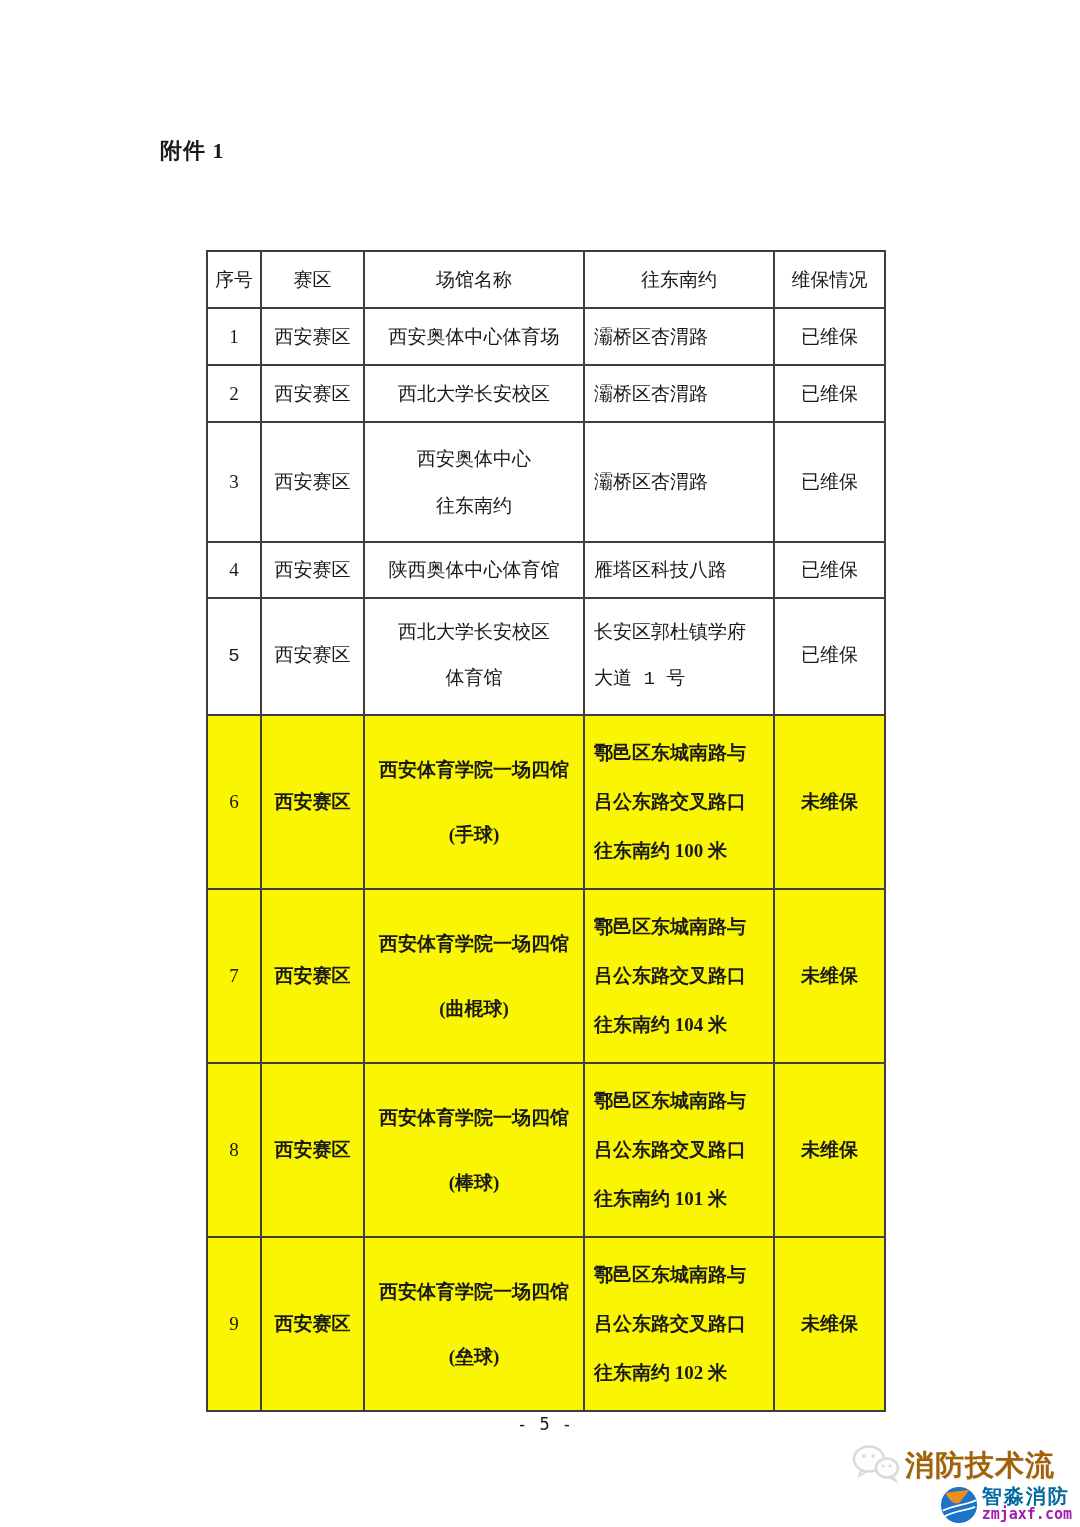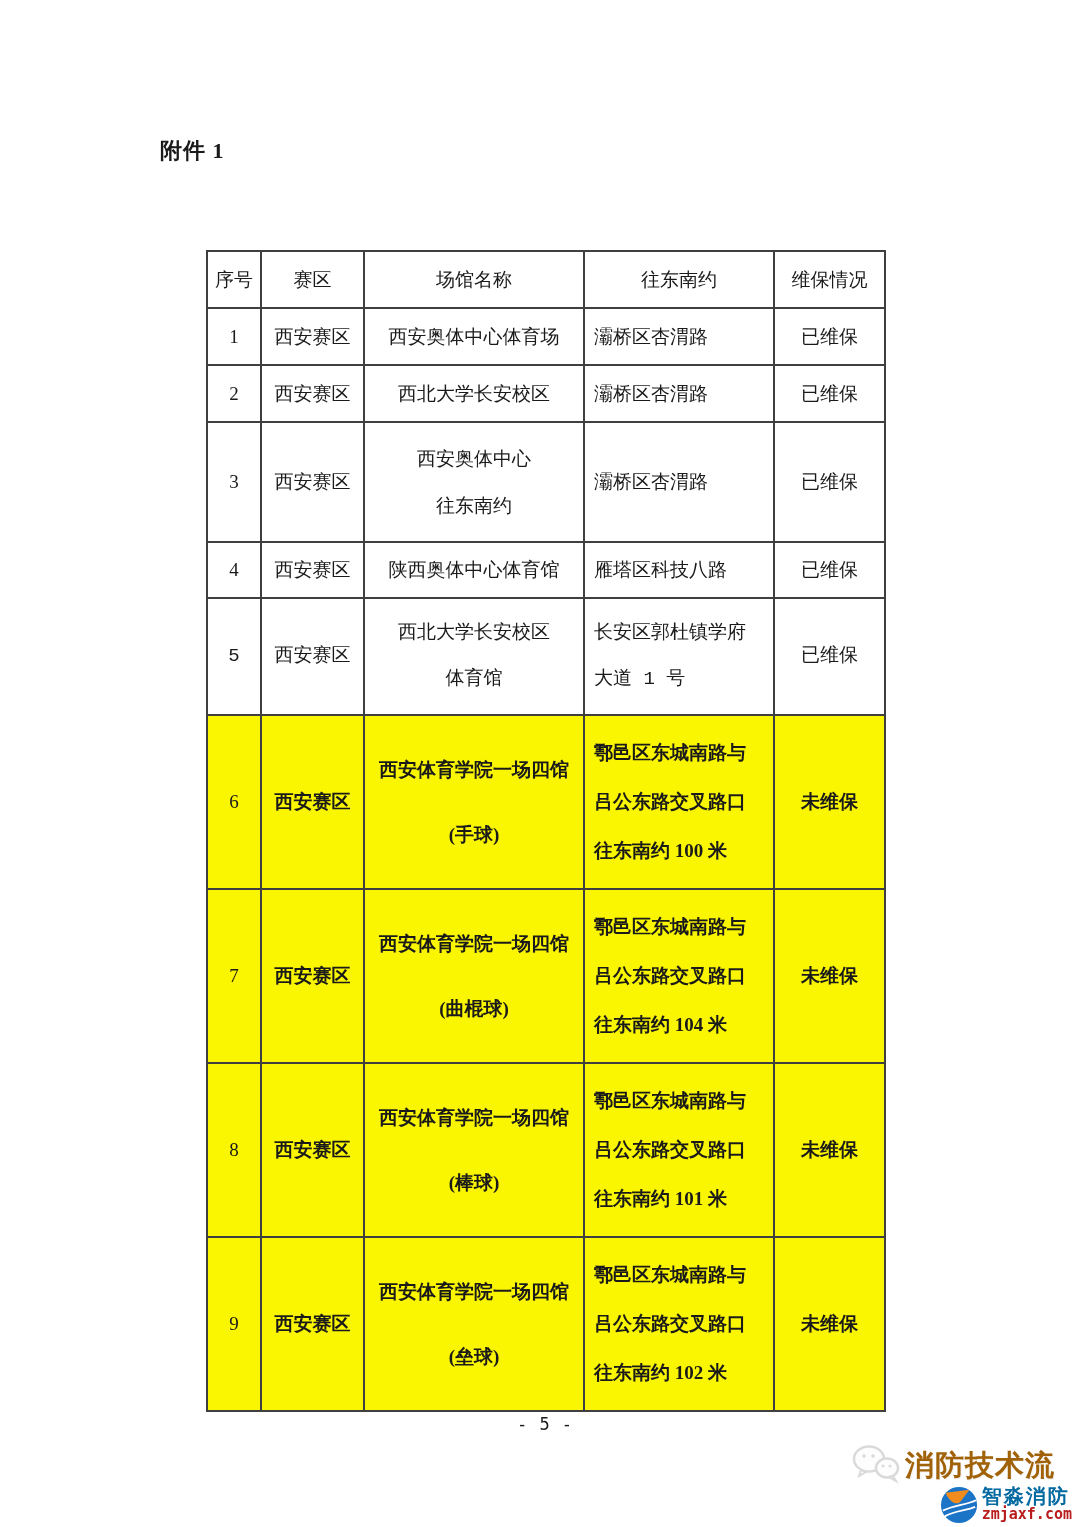--- a/index.html
+++ b/index.html
@@ -63,21 +63,21 @@
   .brand{
     position:absolute;right:8px;top:1486px;
     display:flex;align-items:flex-start;gap:4px;
   }
   .brand-texts{display:flex;flex-direction:column;line-height:1.05;}
   .brand-name{
     font-size:20px;font-weight:700;color:#0369a1;letter-spacing:2px;
     font-family:"Liberation Sans","DejaVu Sans",sans-serif;
   }
   .brand-url{
-    font-size:15px;font-weight:700;color:#b91c1c;
+    font-size:15px;font-weight:700;color:#a21caf;
     font-family:"DejaVu Sans Mono","Liberation Mono",monospace;
   }
   .logo-blue{fill:var(--logo-blue,#1b74c6);}
   .logo-orange{fill:var(--logo-orange,#f08c1e);}
   .wm-stroke{stroke:#dadada;fill:#fdfdfd;}
   .wm-dot{fill:#dadada;}
 </style>
 </head>
 <body>
 

